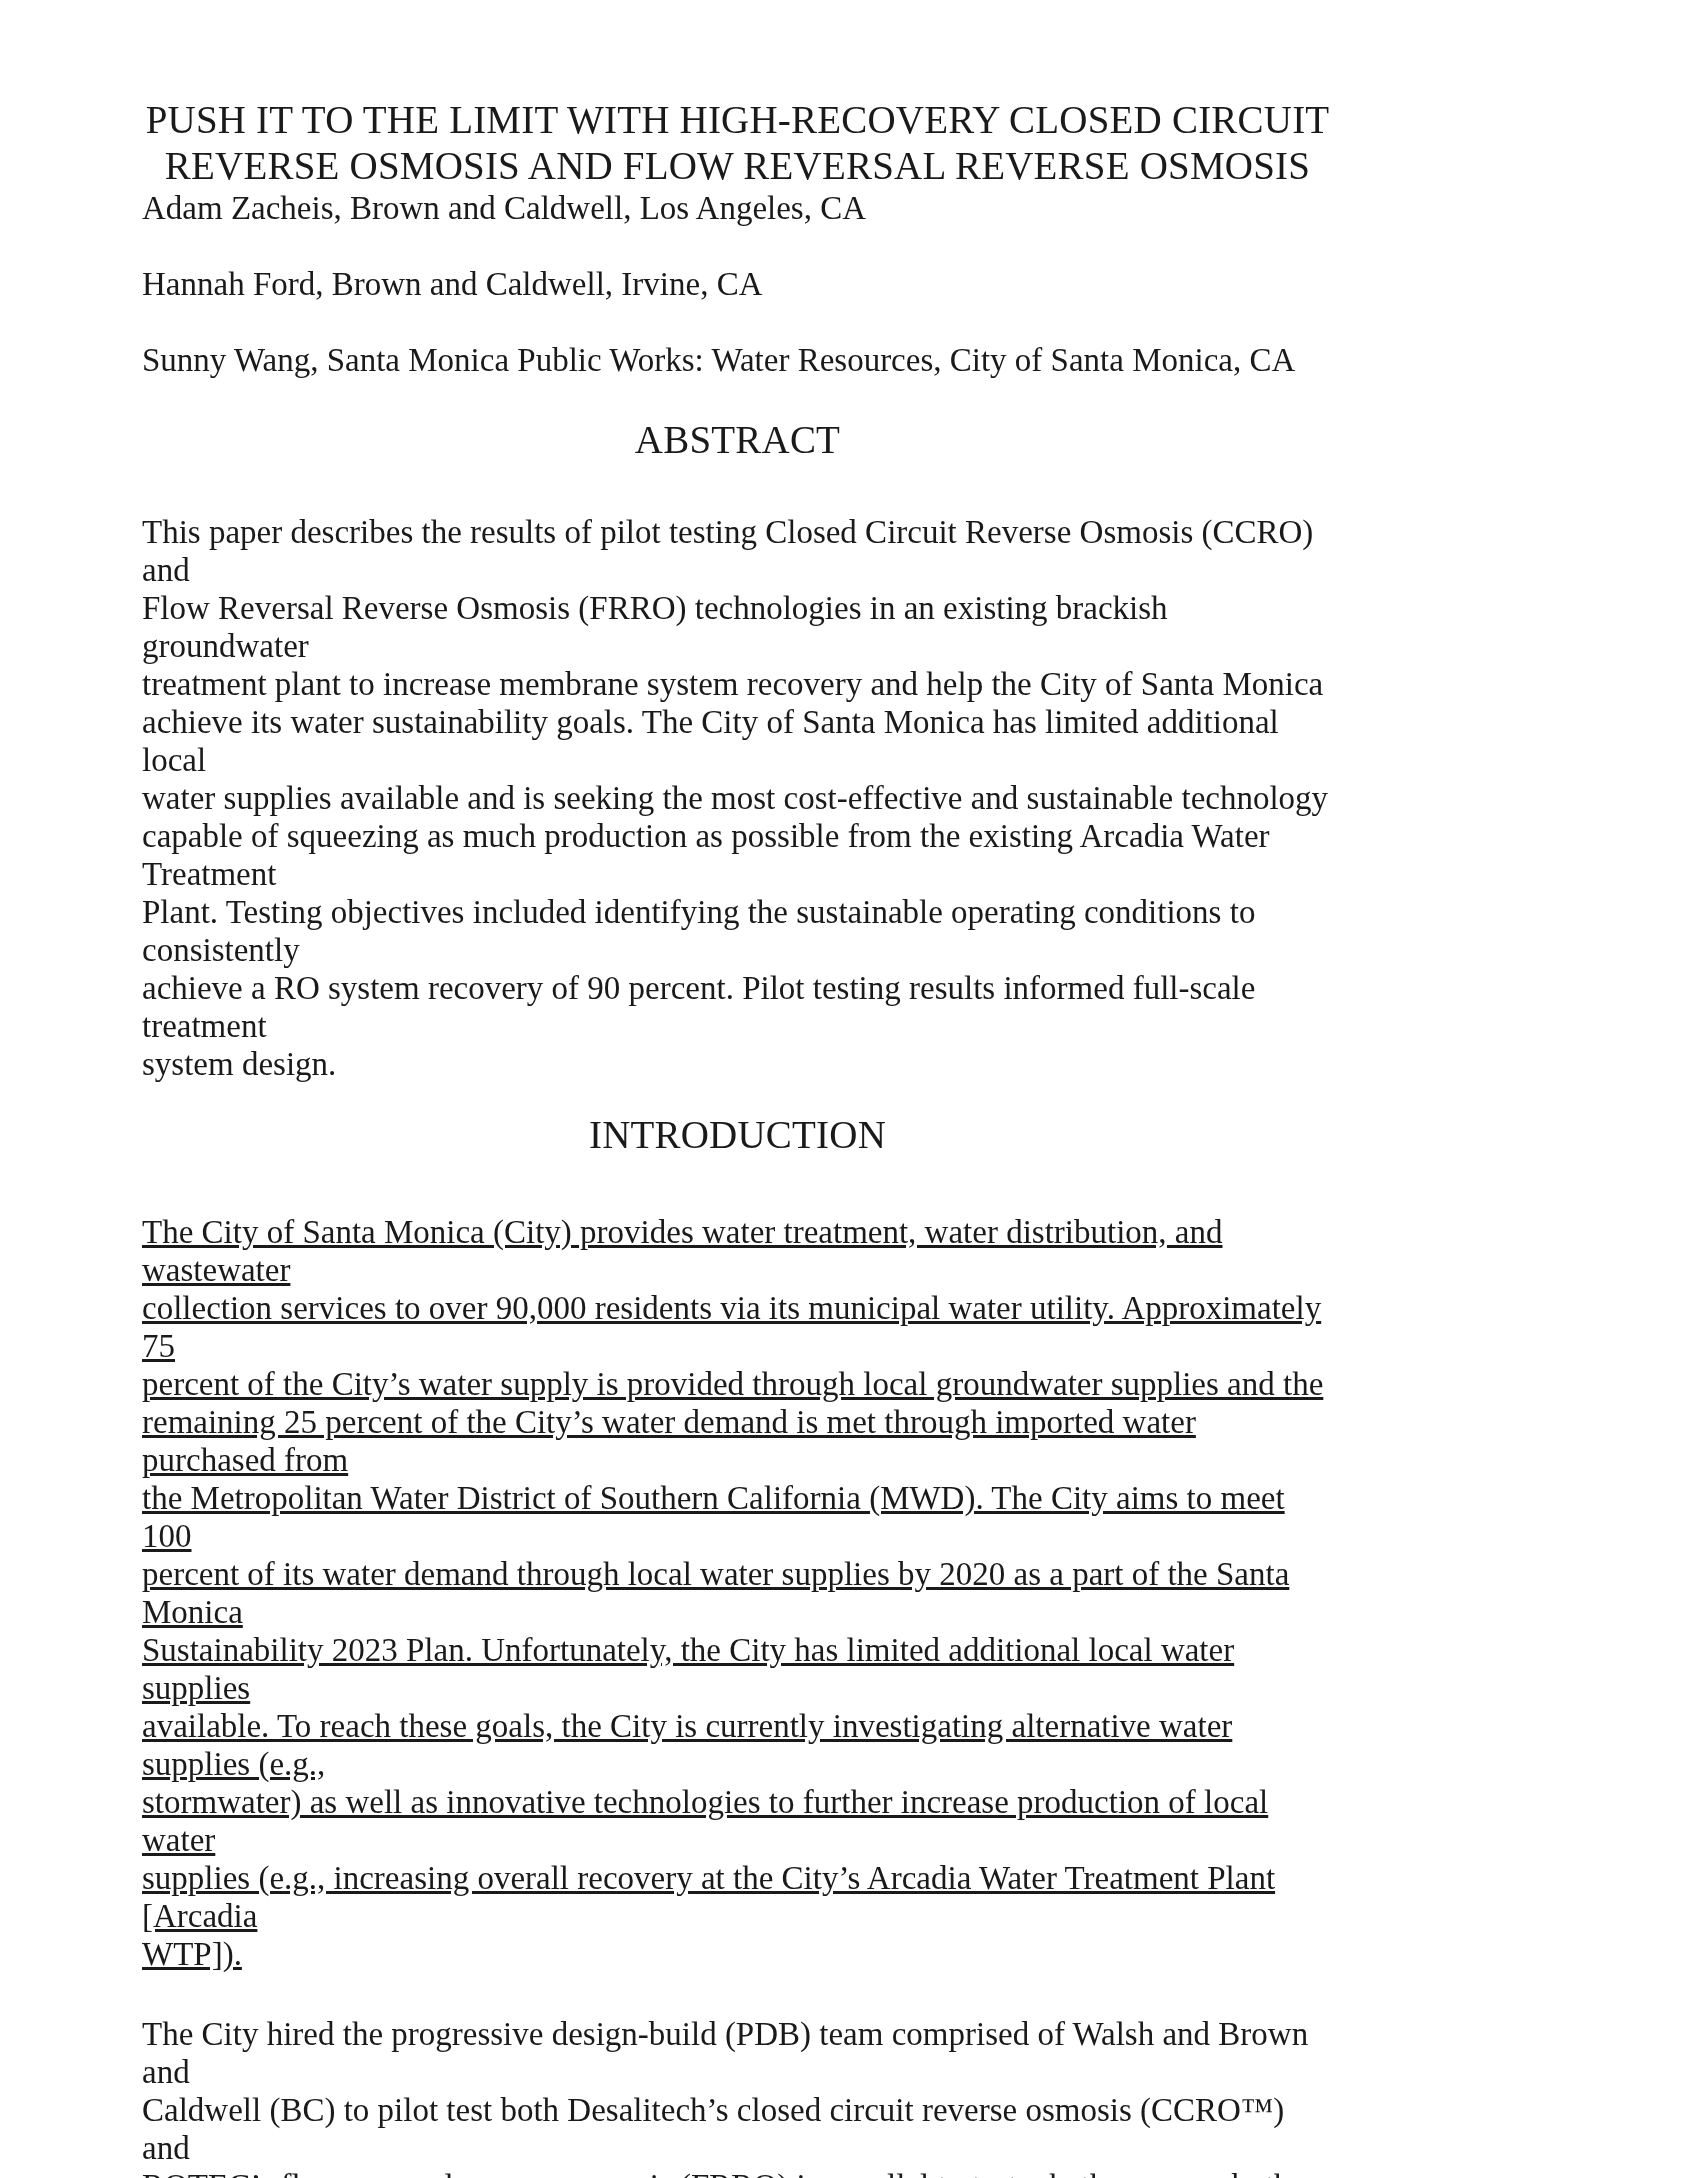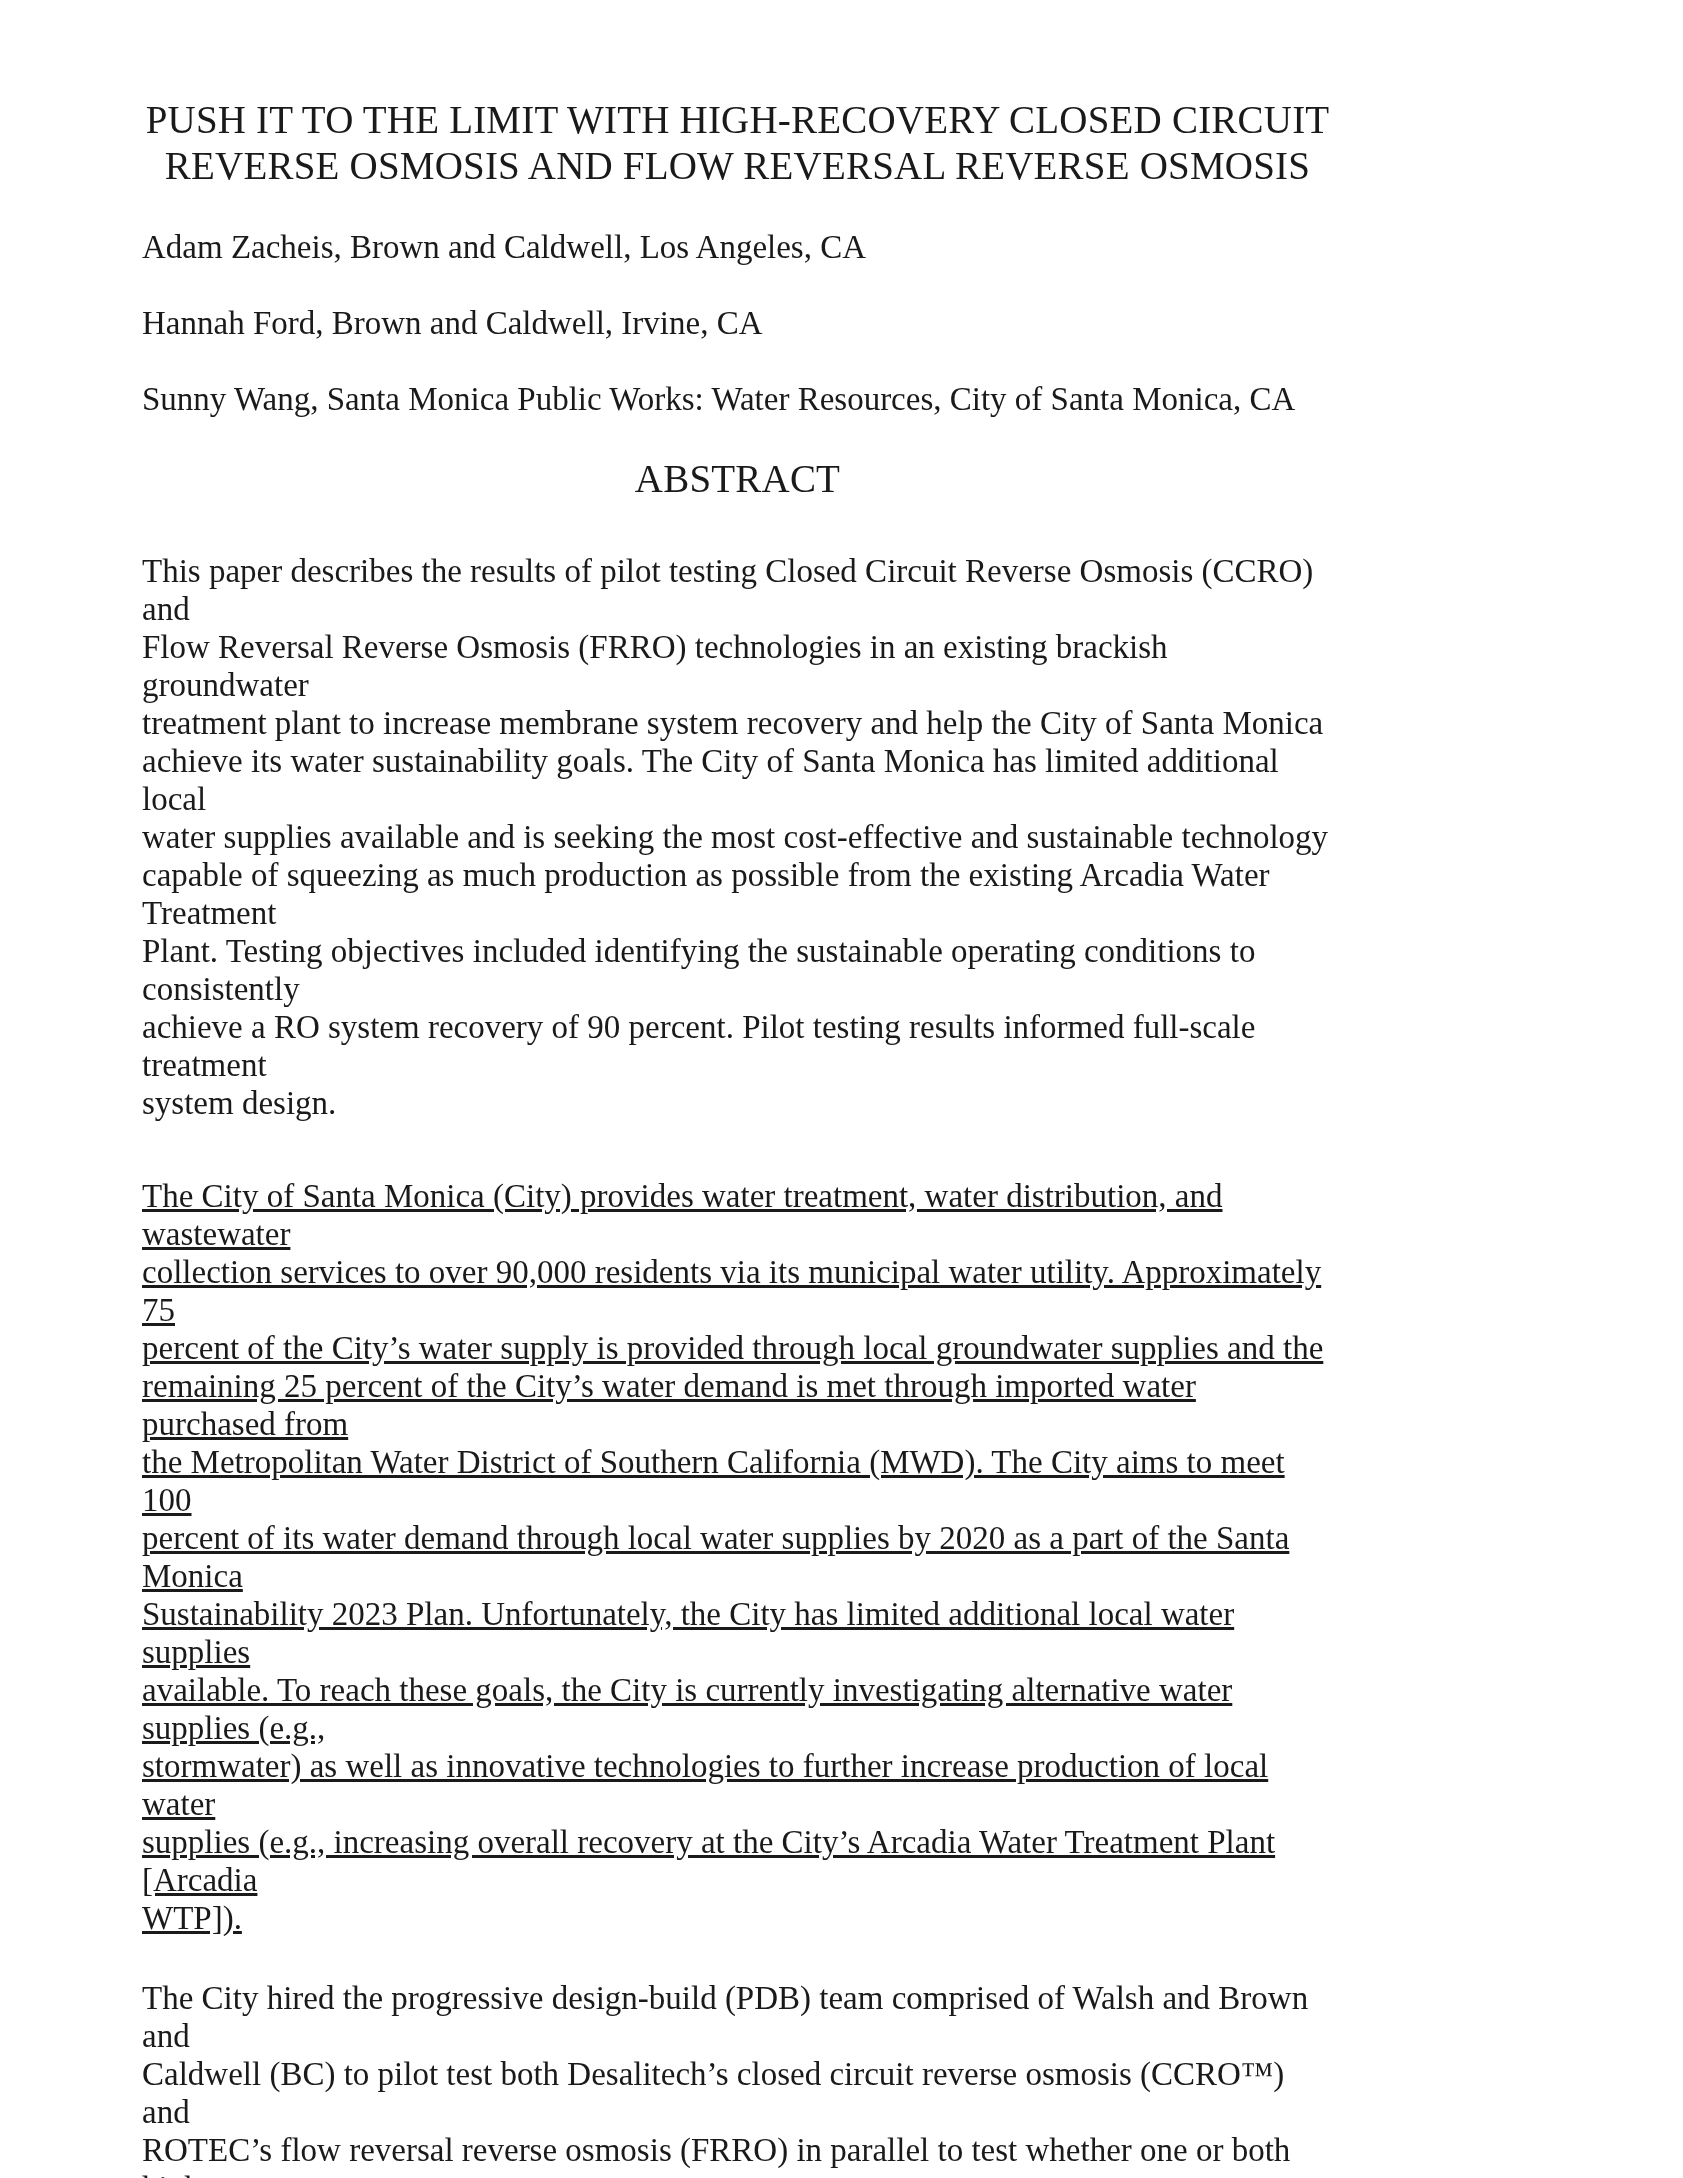--- a/index.html
+++ b/index.html
@@ -30,21 +30,21 @@
   }
   .tline { display: block; }
   .body-text {
     font-size: 33px;
     line-height: 38px;
     font-weight: 400;
   }
   .lines { white-space: pre-line; }
   .author-block { margin-top: 50px; }
   .coauthor { margin-bottom: 38px; }
-  .coauthor-first { margin-top: 39px; }
+  .coauthor-first { }
   .section-heading {
     margin: 0;
     font-weight: 400;
     font-size: 39px;
     line-height: 46px;
     text-align: center;
     letter-spacing: 0.2px;
   }
   .abstract-heading { margin-top: 16px; }
   .abstract-para { margin-top: 50px; }
@@ -78,20 +78,21 @@
   <div class="body-text lines abstract-para">This paper describes the results of pilot testing Closed Circuit Reverse Osmosis (CCRO) and
 Flow Reversal Reverse Osmosis (FRRO) technologies in an existing brackish groundwater
 treatment plant to increase membrane system recovery and help the City of Santa Monica
 achieve its water sustainability goals. The City of Santa Monica has limited additional local
 water supplies available and is seeking the most cost-effective and sustainable technology
 capable of squeezing as much production as possible from the existing Arcadia Water Treatment
 Plant. Testing objectives included identifying the sustainable operating conditions to consistently
 achieve a RO system recovery of 90 percent. Pilot testing results informed full-scale treatment
 system design.</div>
 
+  <h2 class="section-heading intro-heading">INTRODUCTION</h2>
 
   <div class="body-text lines intro-p1">The City of Santa Monica (City) provides water treatment, water distribution, and wastewater
 collection services to over 90,000 residents via its municipal water utility. Approximately 75
 percent of the City’s water supply is provided through local groundwater supplies and the
 remaining 25 percent of the City’s water demand is met through imported water purchased from
 the Metropolitan Water District of Southern California (MWD). The City aims to meet 100
 percent of its water demand through local water supplies by 2020 as a part of the Santa Monica
 Sustainability 2023 Plan. Unfortunately, the City has limited additional local water supplies
 available. To reach these goals, the City is currently investigating alternative water supplies (e.g.,
 stormwater) as well as innovative technologies to further increase production of local water

